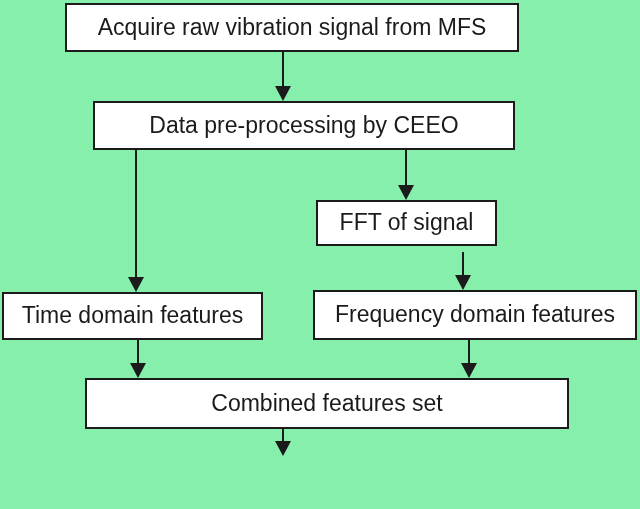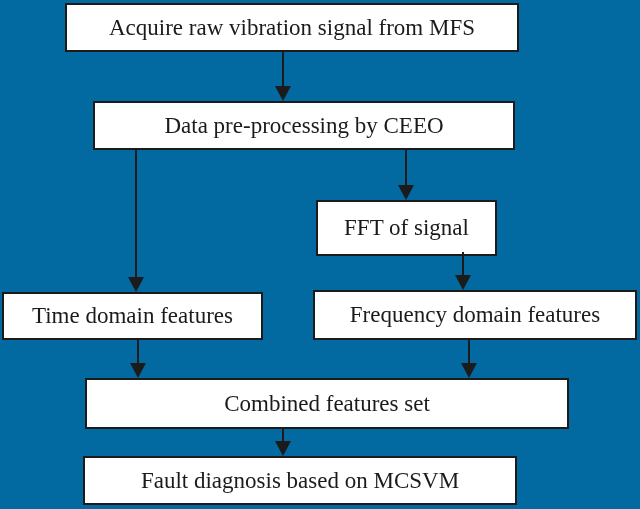--- a/index.html
+++ b/index.html
@@ -4,22 +4,22 @@
 <style>
   html, body {
     margin: 0;
     padding: 0;
     background: #ffffff;
   }
   .canvas {
     position: relative;
     width: 640px;
     height: 509px;
-    background: #0369a1;
-    font-family: Liberation Serif, serif;
+    background: #86efac;
+    font-family: Liberation Sans, sans-serif;
     overflow: hidden;
   }
   .node {
     position: absolute;
     box-sizing: border-box;
     border: 2px solid #1b1b1b;
     background: #ffffff;
     color: #1b1b1b;
     display: flex;
     align-items: center;
@@ -42,21 +42,21 @@
     transform: translateX(-50%);
     width: 0;
     height: 0;
     border-left: 8px solid transparent;
     border-right: 8px solid transparent;
     border-top: 15px solid #1b1b1b;
   }
   
   .n-acquire   { left: 65px;  top: 3px;   width: 454px; height: 49px; }
   .n-preproc   { left: 93px;  top: 101px; width: 422px; height: 49px; }
-  .n-fft       { left: 316px; top: 200px; width: 181px; height: 56px; }
+  .n-fft       { left: 316px; top: 200px; width: 181px; height: 46px; }
   .n-time      { left: 2px;   top: 292px; width: 261px; height: 48px; }
   .n-freq      { left: 313px; top: 290px; width: 324px; height: 50px; }
   .n-combined  { left: 85px;  top: 378px; width: 484px; height: 51px; }
   .n-fault     { left: 83px;  top: 456px; width: 434px; height: 49px; }
   
   .a-acq-pre   { left: 282px; top: 52px;  height: 34px;  }
   .a-pre-time  { left: 135px; top: 150px; height: 127px; }
   .a-pre-fft   { left: 405px; top: 150px; height: 35px;  }
   .a-fft-freq  { left: 462px; top: 252px; height: 23px;  }
   .a-time-comb { left: 137px; top: 340px; height: 23px;  }
@@ -85,15 +85,14 @@
 
   <div class="node n-freq">Frequency domain features</div>
 
   <div class="arrow a-time-comb"></div>
   <div class="arrow a-freq-comb"></div>
 
   <div class="node n-combined">Combined features set</div>
 
   <div class="arrow a-comb-flt"></div>
 
-  <div class="node n-fault">Fault diagnosis based on MCSVM</div>
 
 </div>
 
 </body></html>

